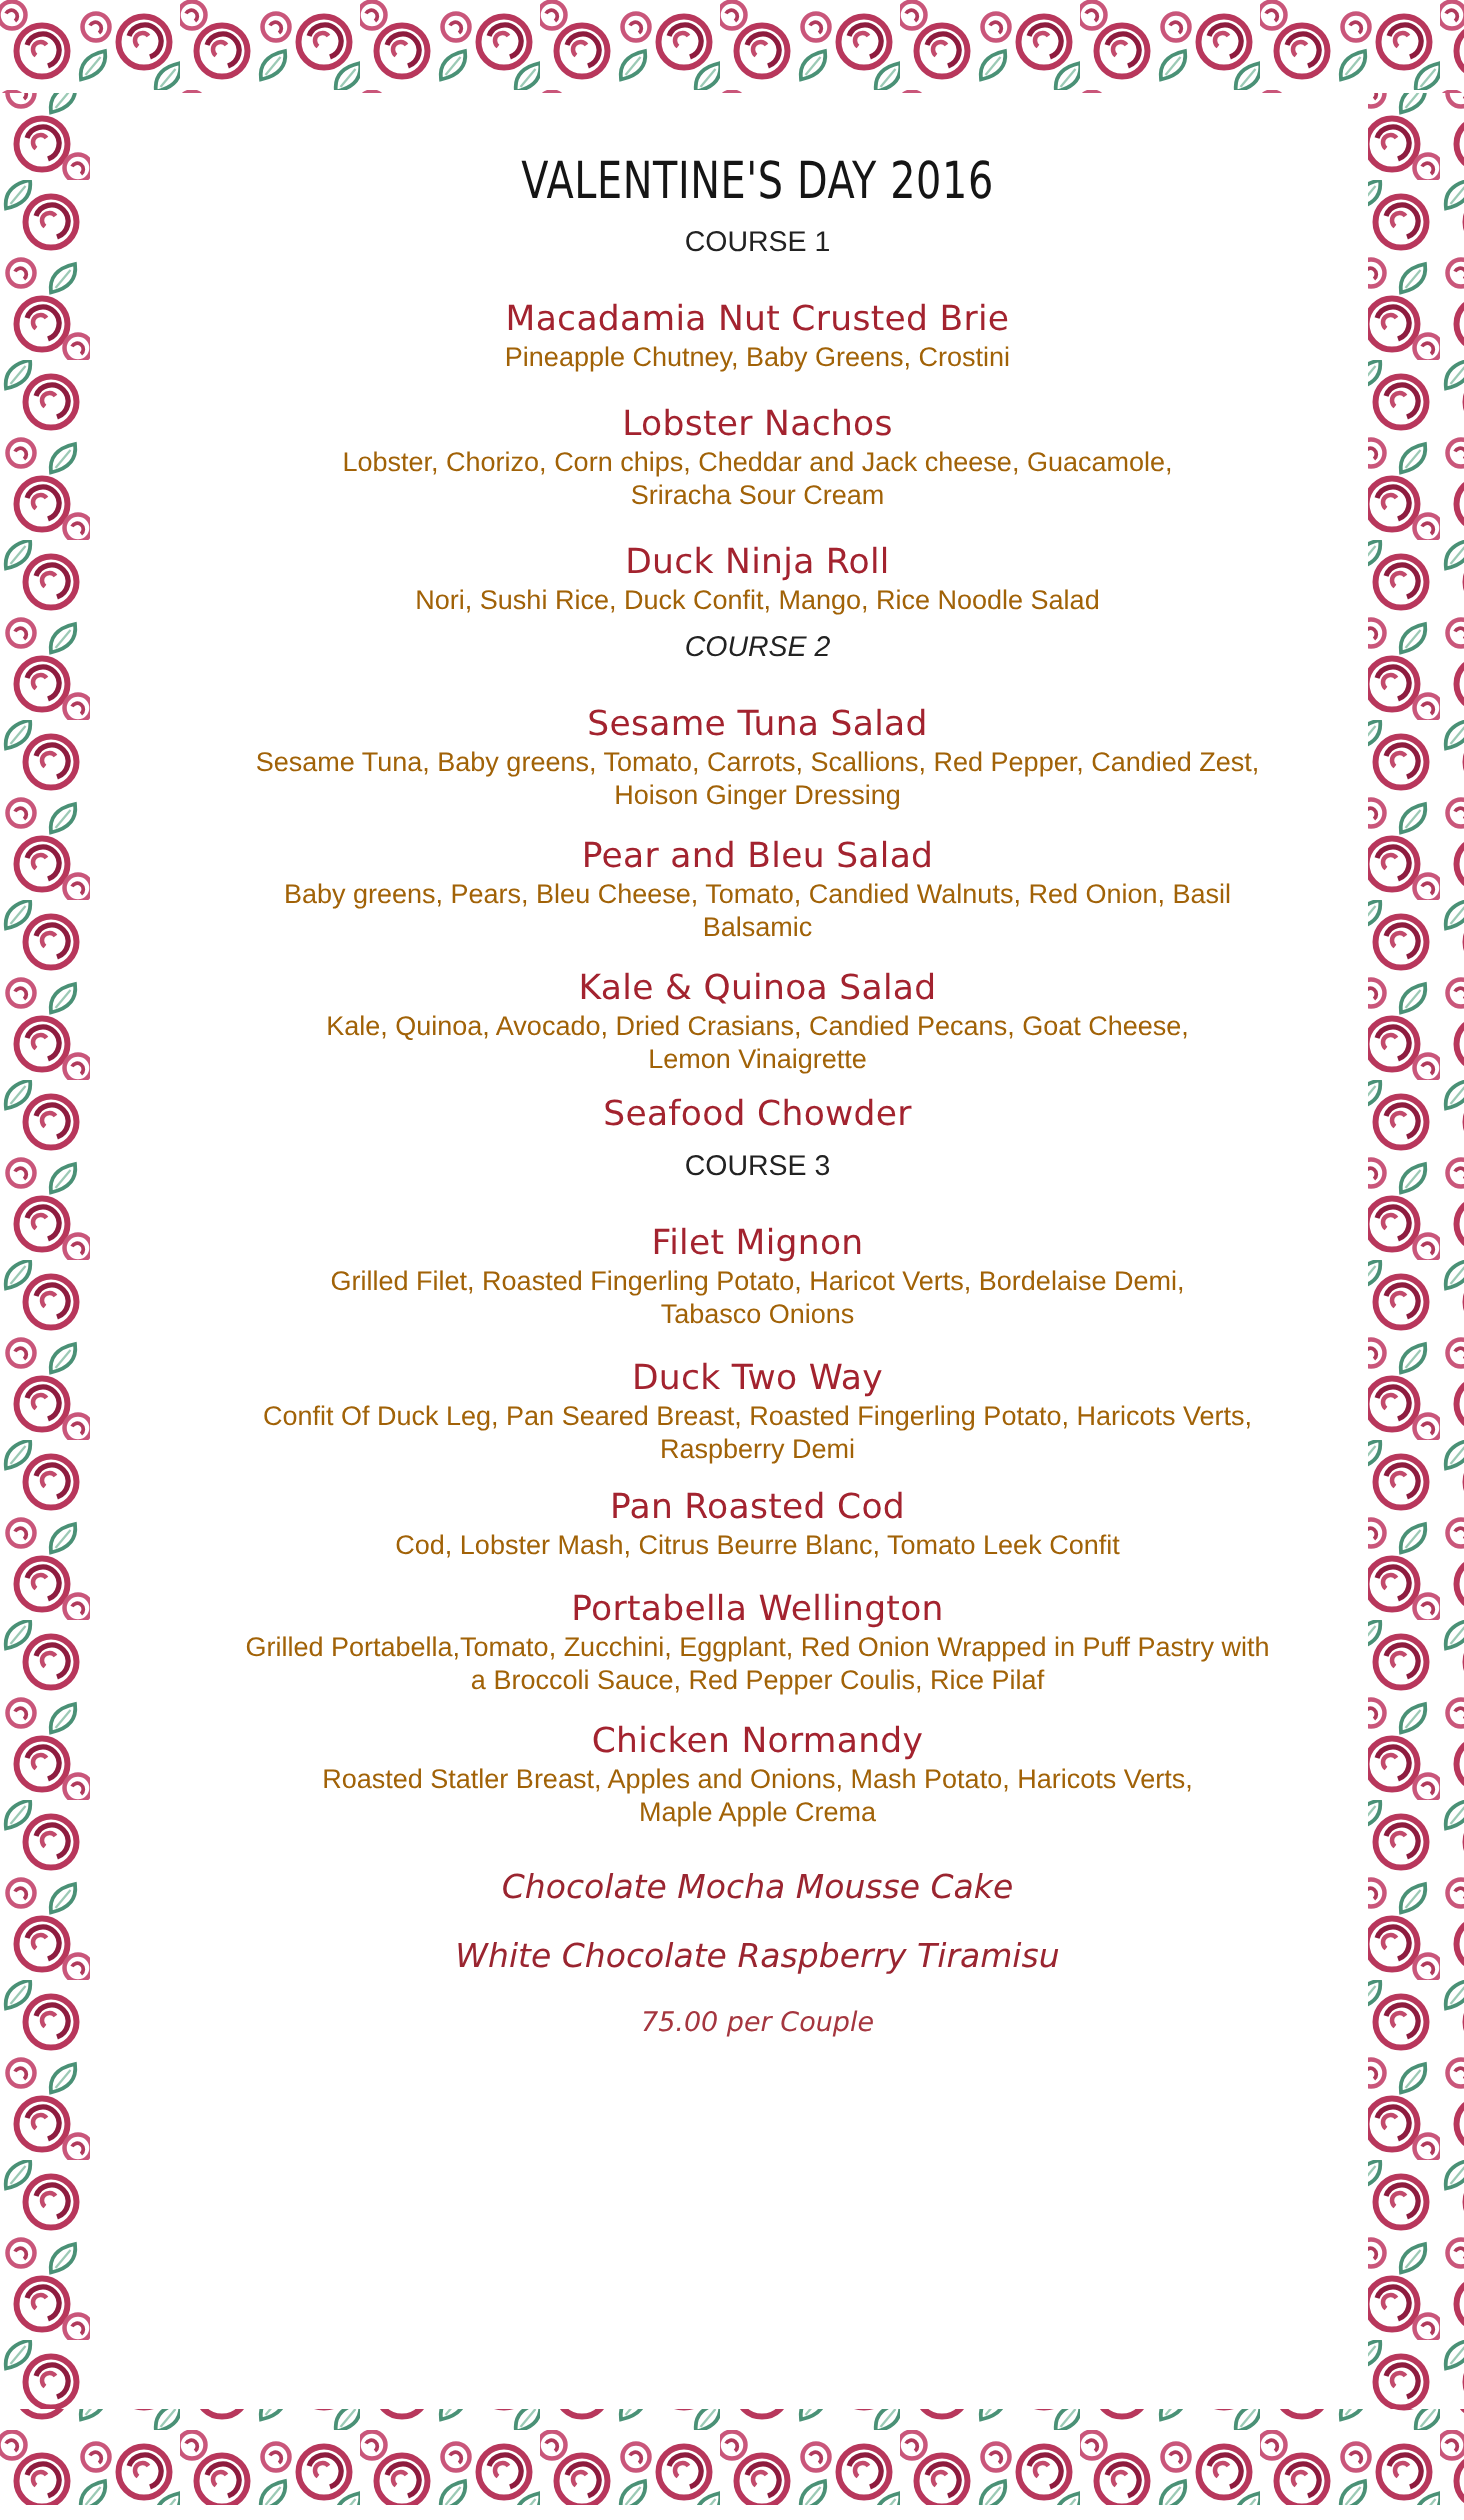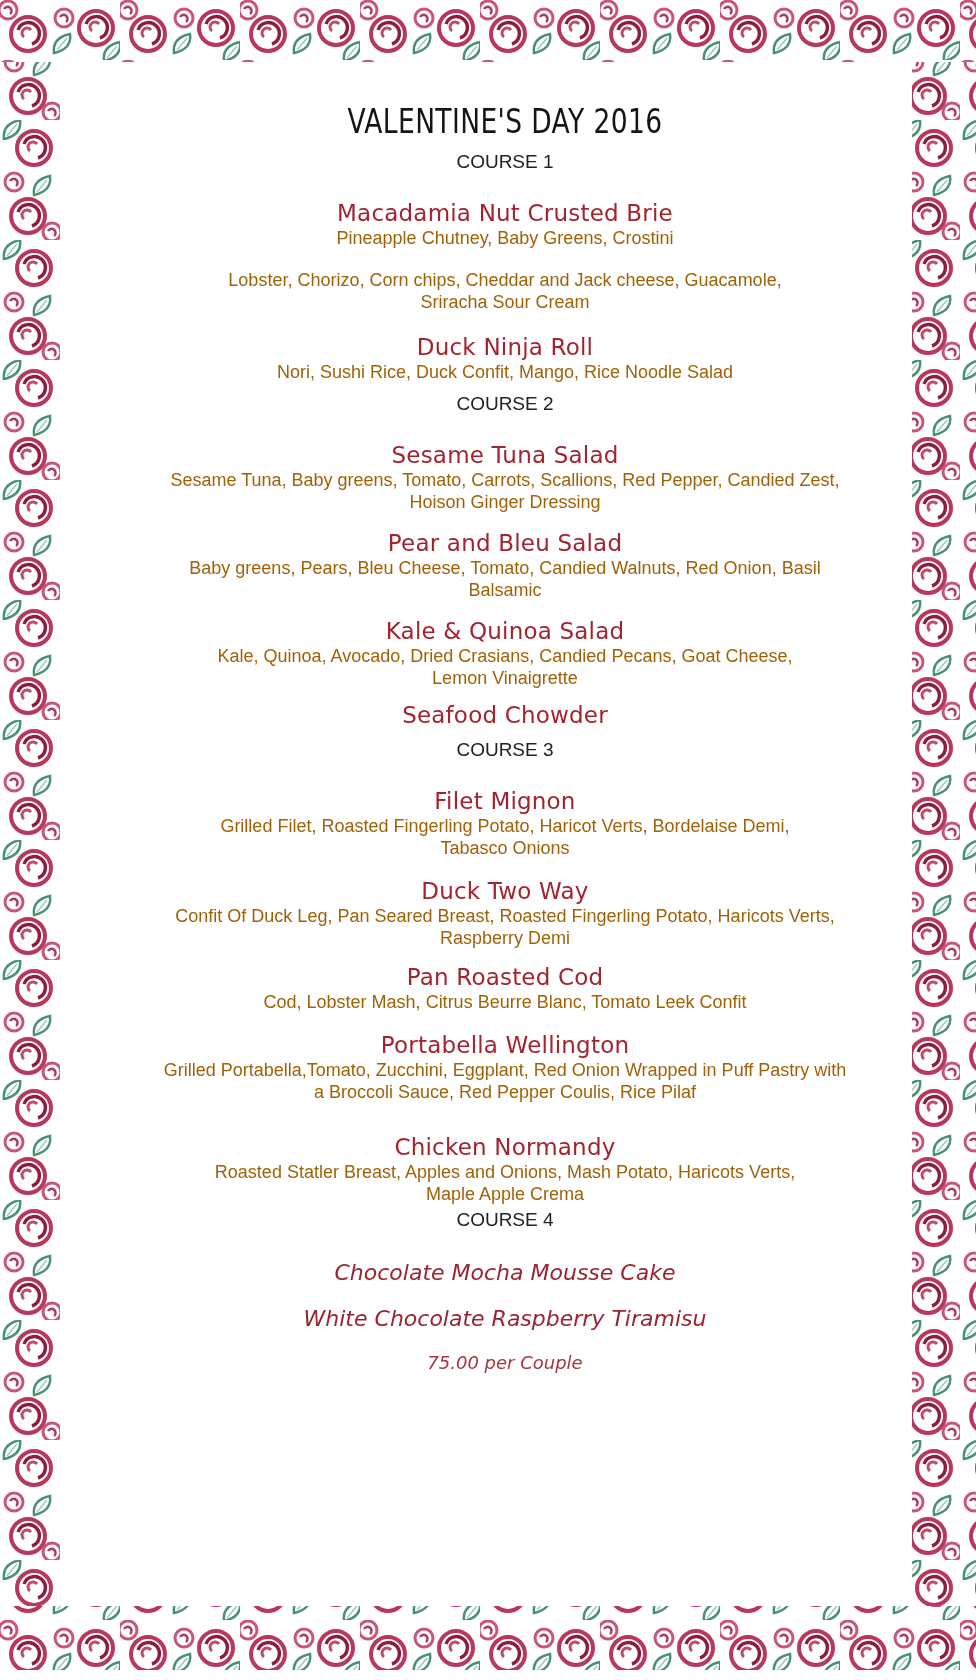--- a/index.html
+++ b/index.html
@@ -81,31 +81,32 @@
 <div class="menu">
   <h1 class="title">VALENTINE'S DAY 2016</h1>
 
   <section>
     <p class="course" style="margin-top:6px;">COURSE 1</p>
     <div style="margin-top:24px;">
       <p class="dish-name">Macadamia Nut Crusted Brie</p>
       <p class="dish-desc">Pineapple Chutney, Baby Greens, Crostini</p>
     </div>
     <div style="margin-top:20px;">
+      <p class="dish-name">Lobster Nachos</p>
       <p class="dish-desc">Lobster, Chorizo, Corn chips, Cheddar and Jack cheese, Guacamole,</p>
       <p class="dish-desc">Sriracha Sour Cream</p>
     </div>
     <div style="margin-top:20px;">
       <p class="dish-name">Duck Ninja Roll</p>
       <p class="dish-desc">Nori, Sushi Rice, Duck Confit, Mango, Rice Noodle Salad</p>
     </div>
   </section>
 
   <section>
-    <p class="course" style="margin-top:8px;">COURSE 2</p>
+    <p class="course" style="margin-top:8px;font-style:italic;">COURSE 2</p>
     <div style="margin-top:24px;">
       <p class="dish-name">Sesame Tuna Salad</p>
       <p class="dish-desc">Sesame Tuna, Baby greens, Tomato, Carrots, Scallions, Red Pepper, Candied Zest,</p>
       <p class="dish-desc">Hoison Ginger Dressing</p>
     </div>
     <div style="margin-top:16px;">
       <p class="dish-name">Pear and Bleu Salad</p>
       <p class="dish-desc">Baby greens, Pears, Bleu Cheese, Tomato, Candied Walnuts, Red Onion, Basil</p>
       <p class="dish-desc">Balsamic</p>
     </div>
@@ -133,26 +134,25 @@
     </div>
     <div style="margin-top:14px;">
       <p class="dish-name">Pan Roasted Cod</p>
       <p class="dish-desc">Cod, Lobster Mash, Citrus Beurre Blanc, Tomato Leek Confit</p>
     </div>
     <div style="margin-top:18px;">
       <p class="dish-name">Portabella Wellington</p>
       <p class="dish-desc">Grilled Portabella,Tomato, Zucchini, Eggplant, Red Onion Wrapped in Puff Pastry with</p>
       <p class="dish-desc">a Broccoli Sauce, Red Pepper Coulis, Rice Pilaf</p>
     </div>
-    <div style="margin-top:30px;">
+    <div style="margin-top:16px;">
       <p class="dish-name">Chicken Normandy</p>
       <p class="dish-desc">Roasted Statler Breast, Apples and Onions, Mash Potato, Haricots Verts,</p>
       <p class="dish-desc">Maple Apple Crema</p>
     </div>
   </section>
 
   <section>
-    <p class="course" style="margin-top:2px;">COURSE 4</p>
     <p class="dessert" style="margin-top:26px;">Chocolate Mocha Mousse Cake</p>
     <p class="dessert" style="margin-top:18px;">White Chocolate Raspberry Tiramisu</p>
     <p class="price" style="margin-top:18px;">75.00 per Couple</p>
   </section>
 </div>
 
 </body></html>

